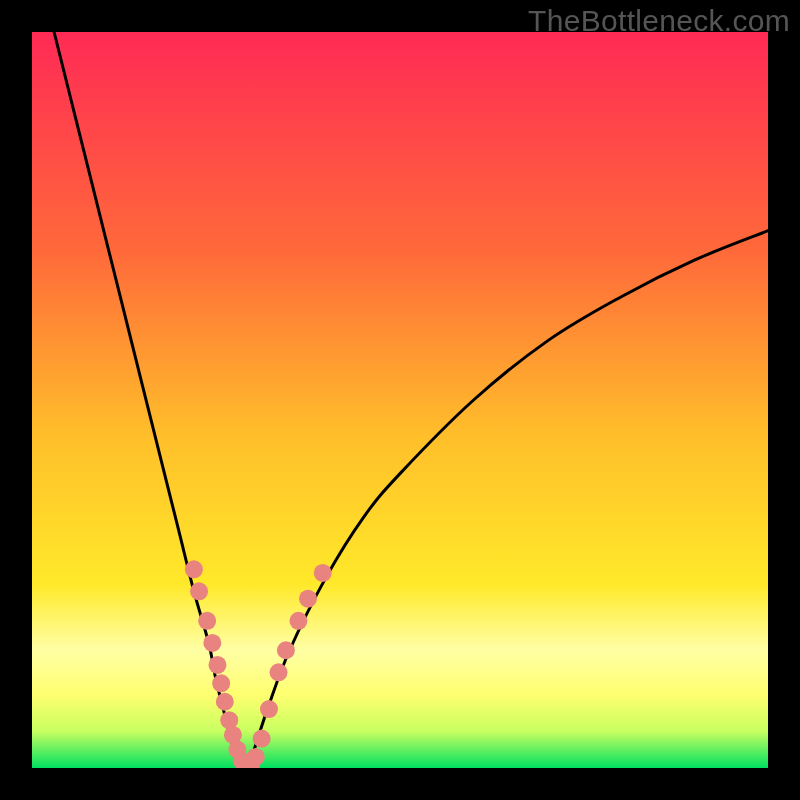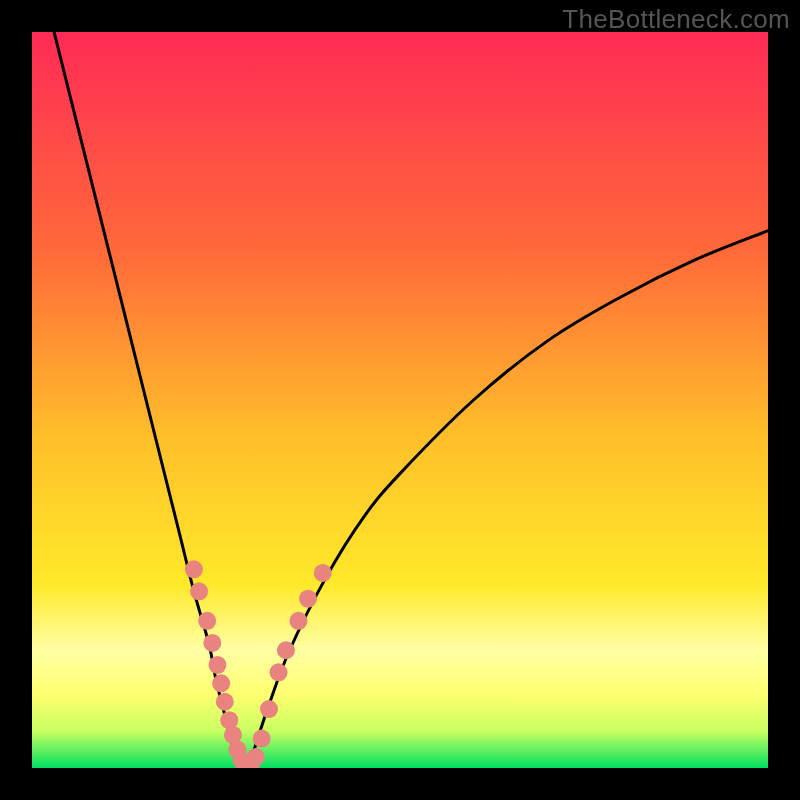--- a/index.html
+++ b/index.html
@@ -25,21 +25,21 @@
     left: 32px;
     width: 736px;
     height: 736px;
     overflow: hidden;
   }
   .watermark {
     position: absolute;
     top: 4px;
     right: 10px;
     color: #555;
-    font-size: 26px;
+    font-size: 30px;
     font-weight: 500;
     letter-spacing: 0.3px;
     z-index: 10;
   }
 </style>
 </head>
 <body>
 
 <div class="frame">
 

